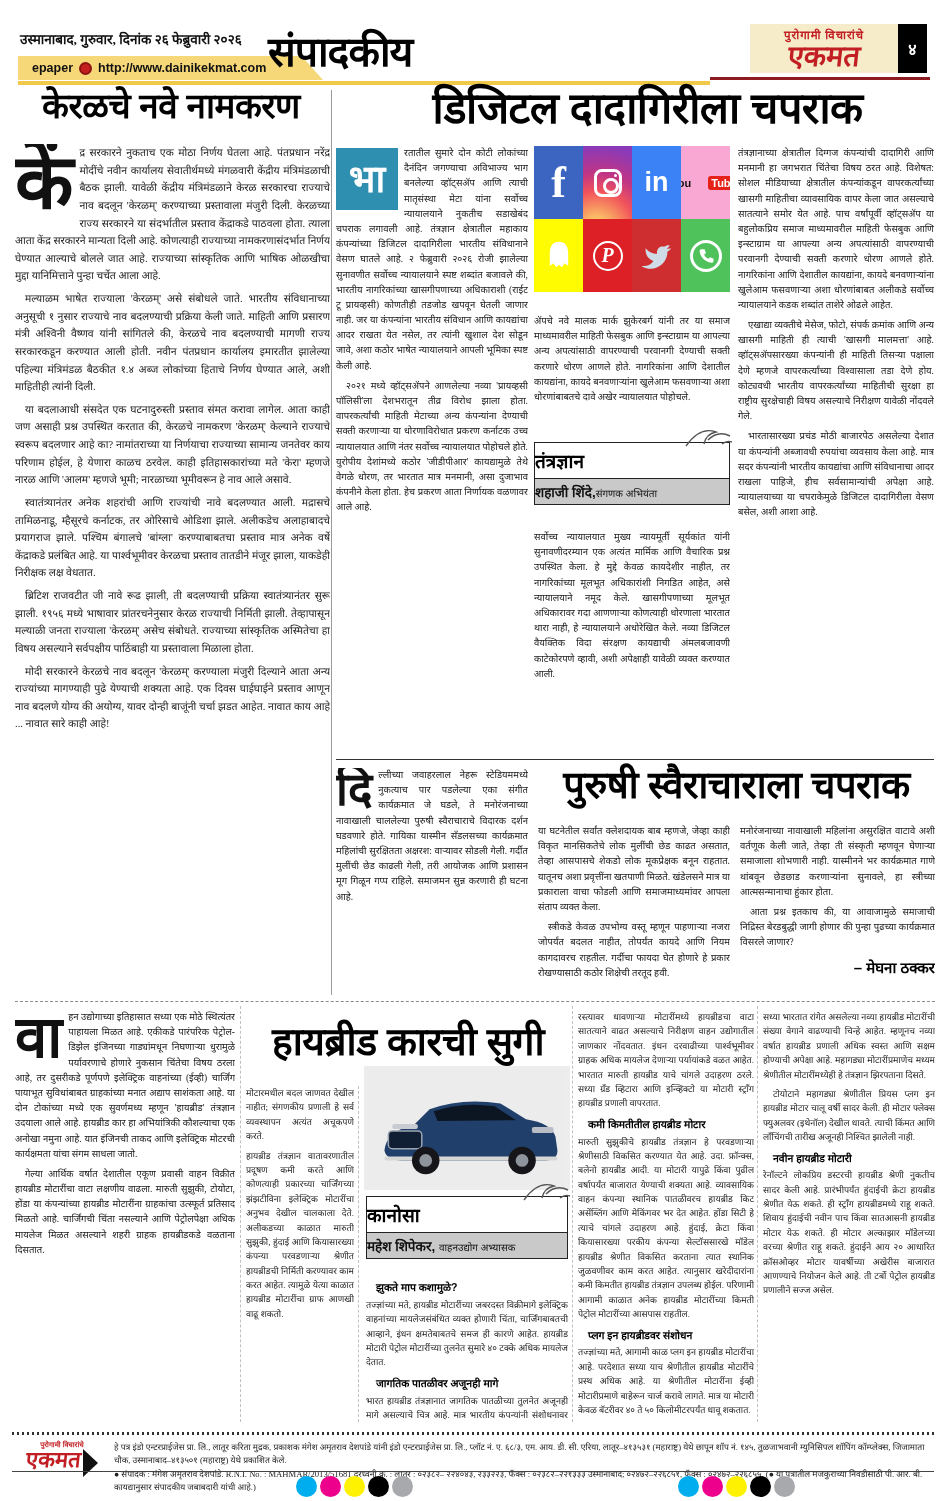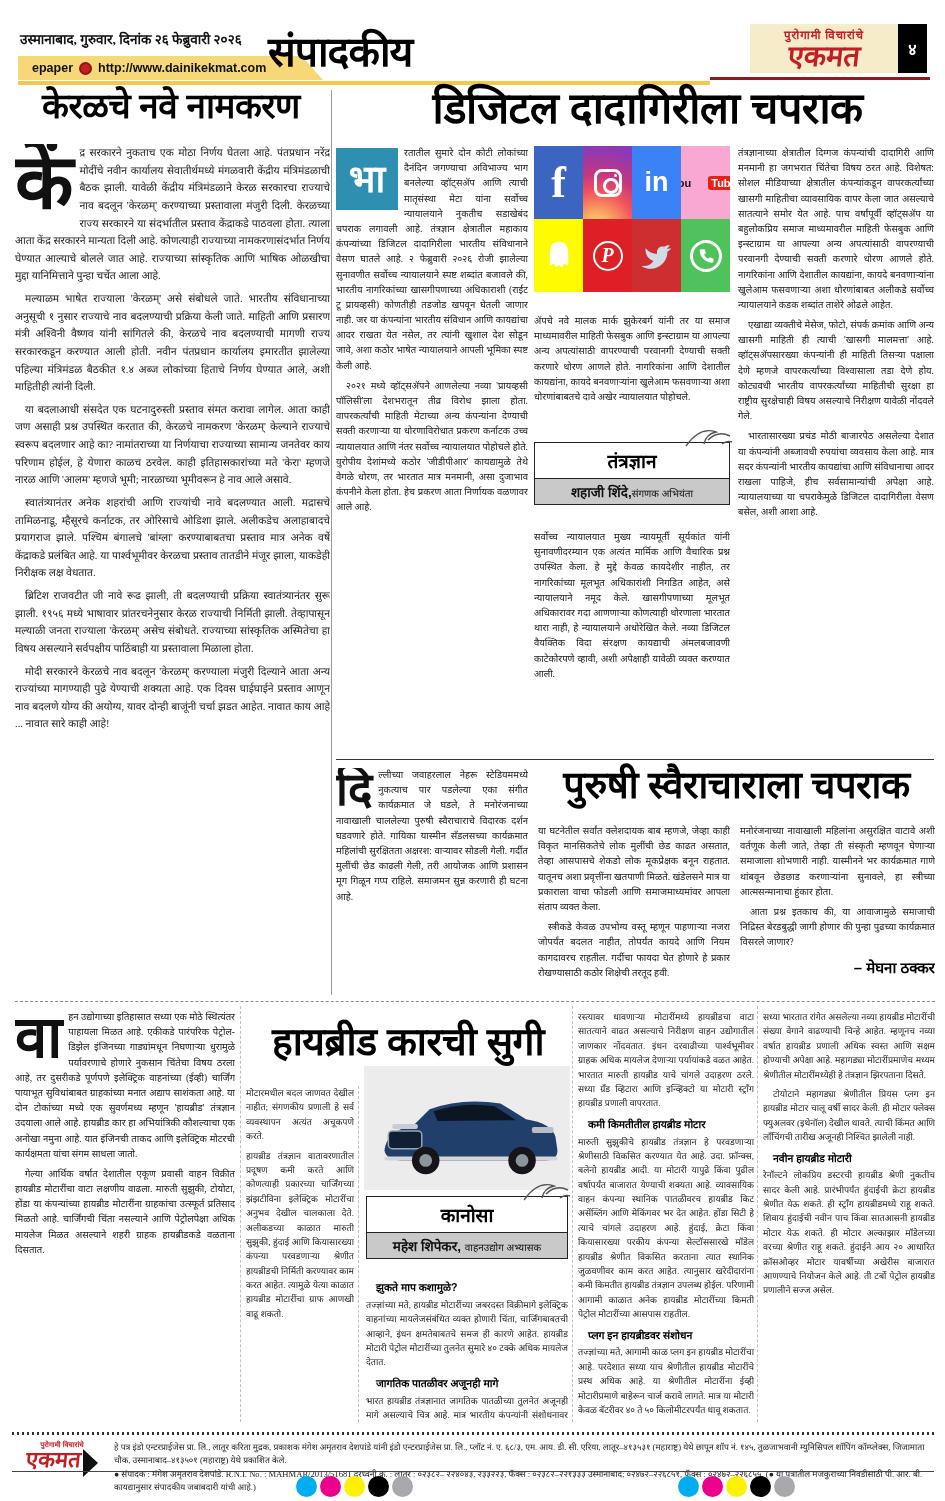--- a/index.html
+++ b/index.html
@@ -19,21 +19,21 @@
 
 .dateline{font-size:13.5px;font-weight:bold;color:#111}
 .epaper{background:#f6d879;clip-path:polygon(0 0,93% 0,100% 100%,0 100%);display:flex;align-items:center;gap:6px;padding-left:14px;font-family:"Liberation Sans",sans-serif;font-weight:bold;font-size:12.5px;color:#111}
 .epaper .glb{width:13px;height:13px;border-radius:50%;background:#c4201f;display:inline-block;border:2px solid #8e1414}
 .sectitle{font-family:"Liberation Sans",sans-serif;font-weight:bold;font-size:41px;color:#000;letter-spacing:-1px}
 .masthead{background:#f7ecc9;text-align:center;color:#c21f25;padding-top:3px}
 .masthead .tag{font-size:11.5px;font-weight:bold;letter-spacing:1px}
 .masthead .nm{font-size:29px;font-weight:bold;line-height:1;transform:skewX(-6deg)}
 .pagebox{background:#000;color:#fff;display:flex;align-items:center;justify-content:center;font-size:16px;font-weight:bold}
 
-.infobox{border:1.5px solid #222;background:#fff;text-align:center;font-family:"Liberation Sans",sans-serif}
+.infobox{border:1.5px solid #222;background:#fff;font-family:"Liberation Sans",sans-serif}
 .infobox .tt{font-size:19px;font-weight:bold;padding:5px 0 4px;color:#000}
 .infobox .bar{background:#c9c9c9;border-top:1.5px solid #222;padding:4px 0 3px;font-size:13.5px;font-weight:bold;color:#111}
 .infobox .bar small{font-size:10px;font-weight:normal}
 .flour{position:absolute;right:-4px;top:-18px}
 
 .social{display:grid;grid-template-columns:repeat(4,1fr);grid-template-rows:repeat(2,1fr)}
 .tile{display:flex;align-items:center;justify-content:center;font-family:"Liberation Sans",sans-serif;overflow:hidden}
 .t-fb{background:#3b65c0;color:#fff;font-size:44px;font-weight:bold;font-family:"Liberation Serif",serif}
 .t-ig{background:radial-gradient(circle at 28% 115%,#fdd368 8%,#f2545b 42%,#c13584 62%,#8a3ab9 92%)}
 .ig-cam{width:28px;height:28px;border:3px solid #fff;border-radius:8px;position:relative}

